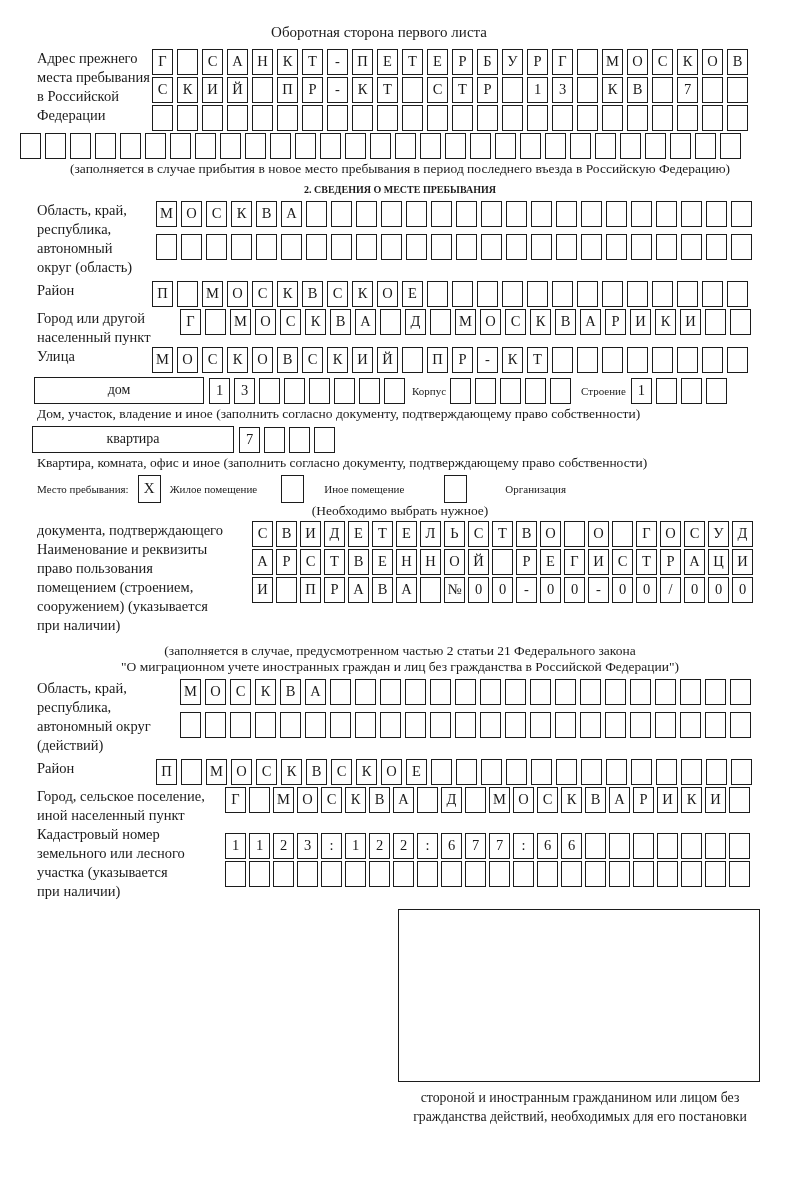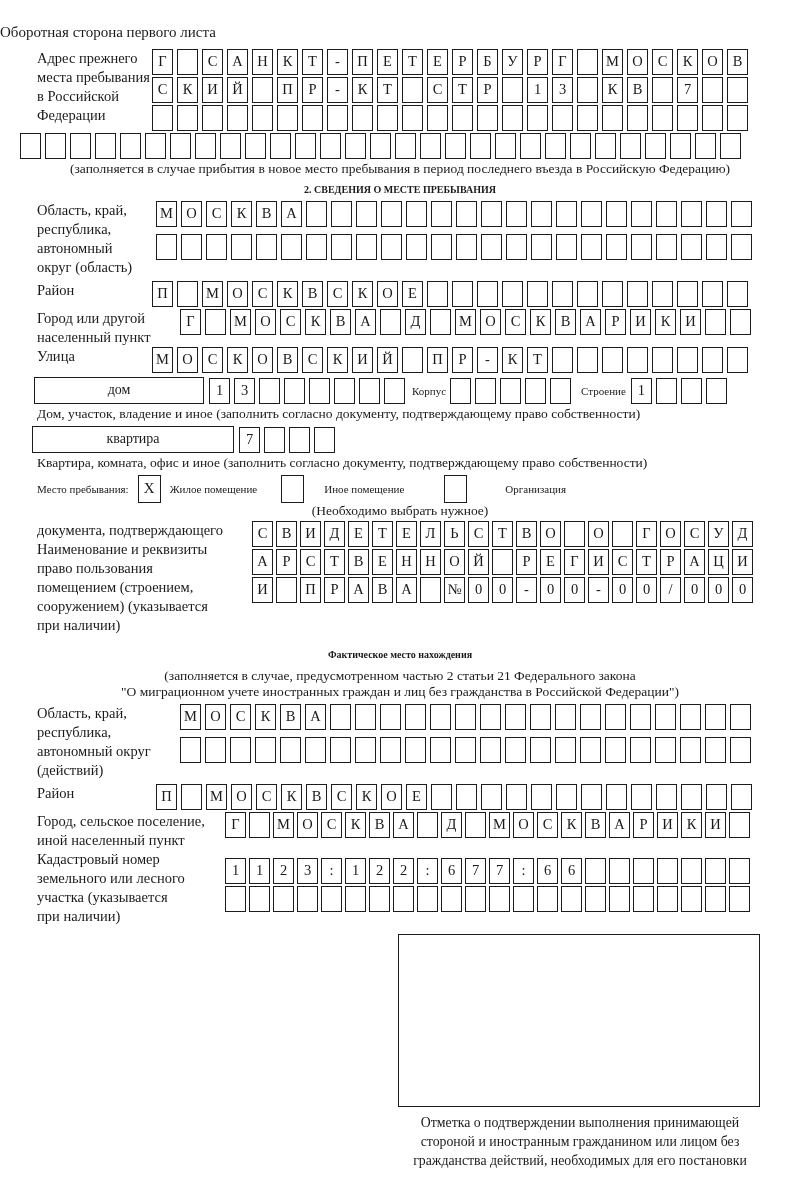--- a/index.html
+++ b/index.html
@@ -1,20 +1,20 @@
 <!DOCTYPE html>
 <html><head>
 <meta charset="utf-8">
 <style>
   html,body{margin:0;padding:0;background:#fff;}
   .page{
     position:relative;width:800px;height:1180px;background:#fff;overflow:hidden;
     font-family:"Liberation Serif","DejaVu Serif",serif;color:#1a1a1a;
   }
-  .hdr-note{margin:24px 42px 8px 0;text-align:left;font-size:15px;}
+  .hdr-note{margin:24px 42px 8px 0;text-align:center;font-size:15px;}
   
   .cellrow{display:flex;margin-bottom:2px;}
   .cell{
     box-sizing:border-box;width:21px;height:26px;margin-right:4px;flex:0 0 auto;
     border:1.6px solid #1c1c1c;font-size:14.5px;line-height:23px;text-align:center;background:#fff;
   }
   .tight .cell{margin-right:3px;}
   
   .field{display:flex;align-items:flex-start;}
   .flabel{flex:0 0 auto;font-size:14.5px;line-height:19px;padding-left:17px;box-sizing:border-box;}
@@ -454,21 +454,20 @@
           <div class="cell">0</div>
           <div class="cell">0</div>
           <div class="cell">/</div>
           <div class="cell">0</div>
           <div class="cell">0</div>
           <div class="cell">0</div>
         </div>
     </div>
   </div>
 
-  <div class="sec-title" style="margin-top:14px;">Фактическое место нахождения</div>
   <div class="note center cap-lines" style="margin-top:8px;">
     <div>(заполняется в случае, предусмотренном частью 2 статьи 21 Федерального закона</div>
     <div>"О миграционном учете иностранных граждан и лиц без гражданства в Российской Федерации")</div>
   </div>
 
   <div class="blk field mt4 gap7">
     <div class="flabel w160">
       <div>Область, край,</div>
       <div>республика,</div>
       <div>автономный округ</div>
@@ -643,19 +642,18 @@
           <div class="cell"></div>
           <div class="cell"></div>
           <div class="cell"></div>
           <div class="cell"></div>
         </div>
     </div>
   </div>
 
   <div class="stamp-box"></div>
   <div class="stamp-cap cap-lines">
-    <div>Отметка о подтверждении выполнения принимающей</div>
     <div>стороной и иностранным гражданином или лицом без</div>
     <div>гражданства действий, необходимых для его постановки</div>
 
   </div>
 
 </div>
 
 </body></html>

